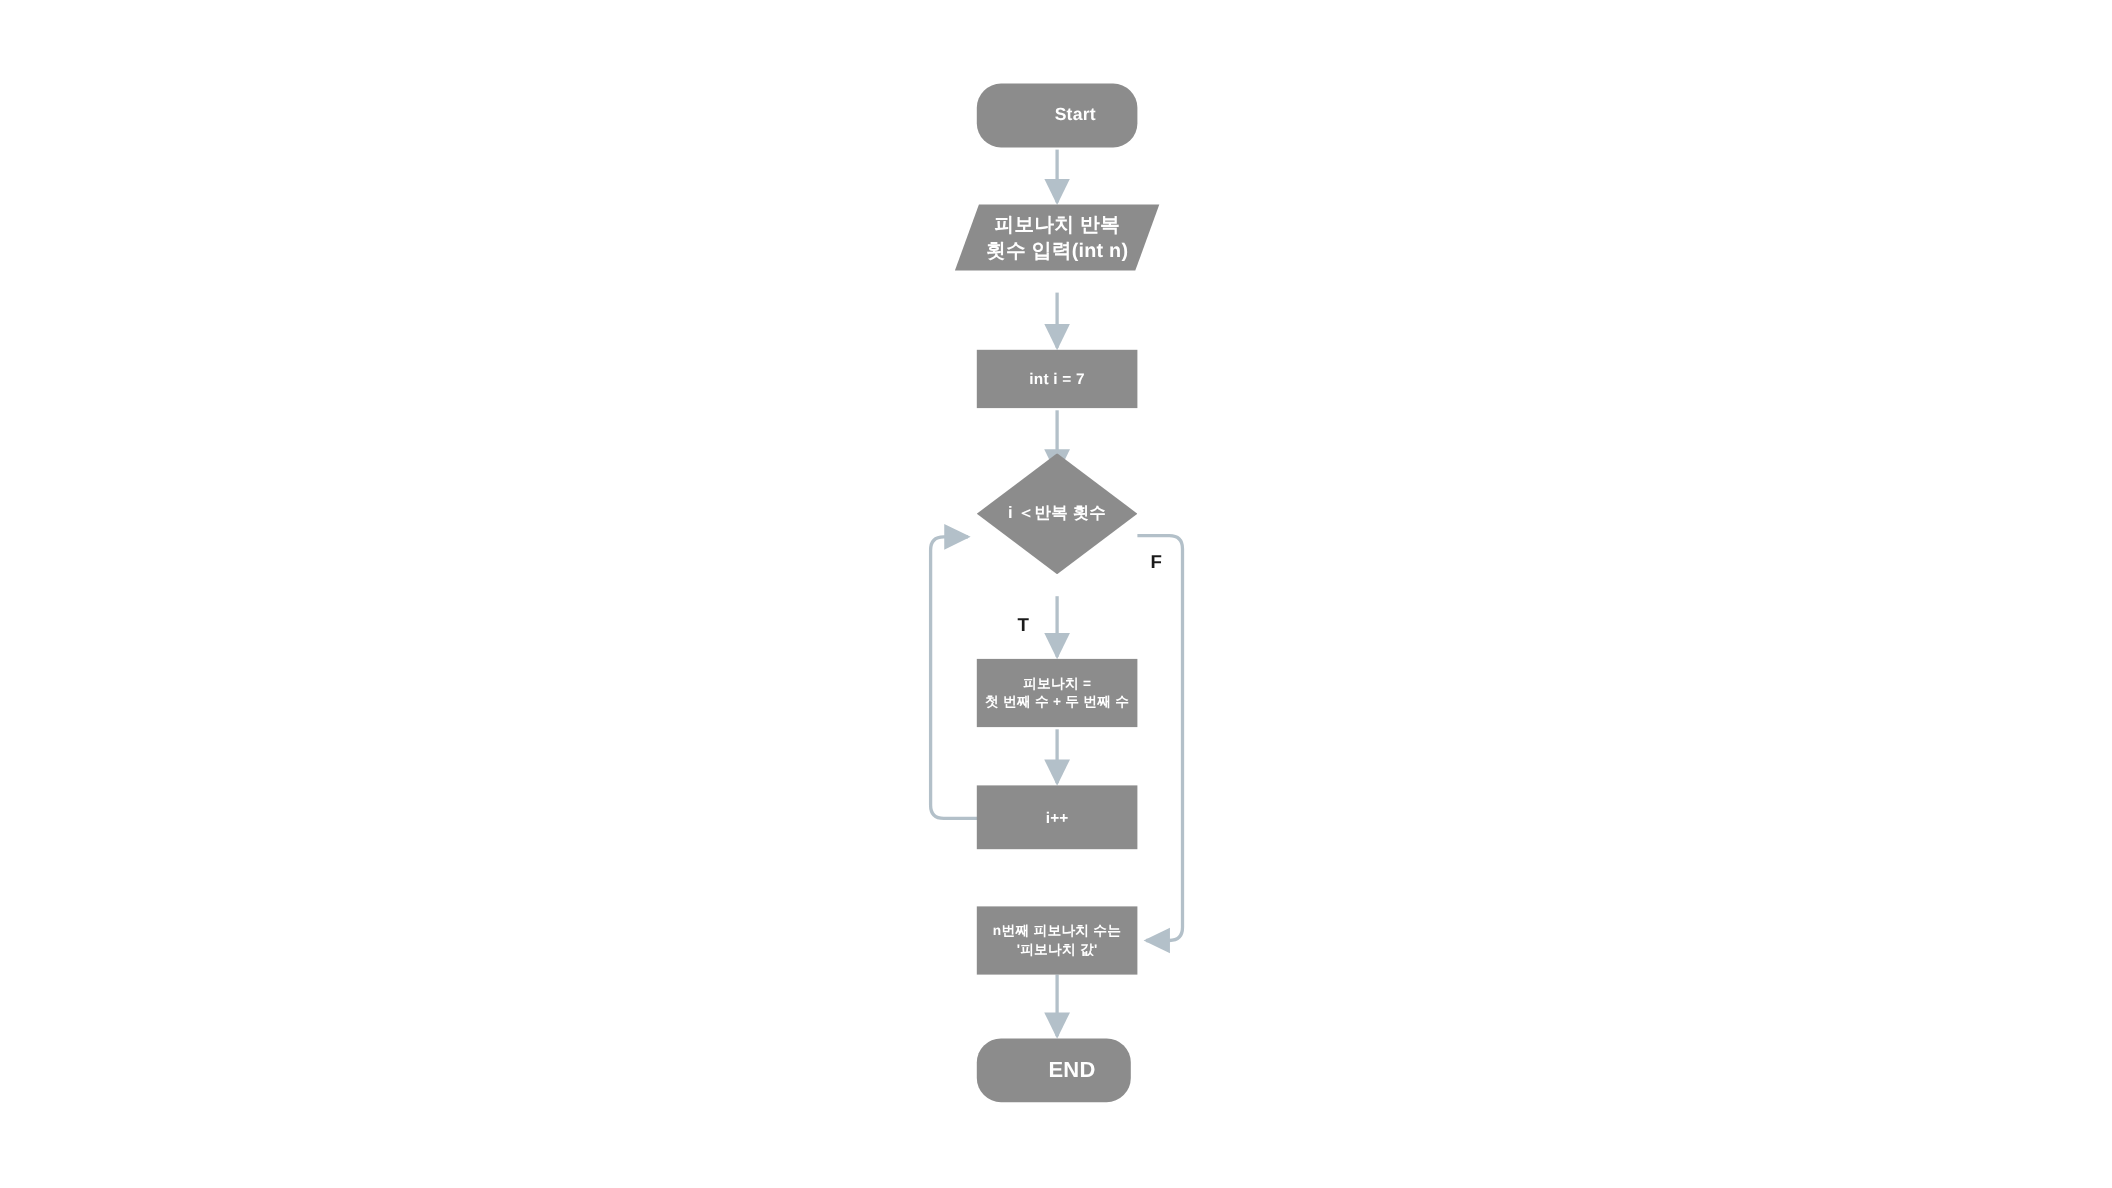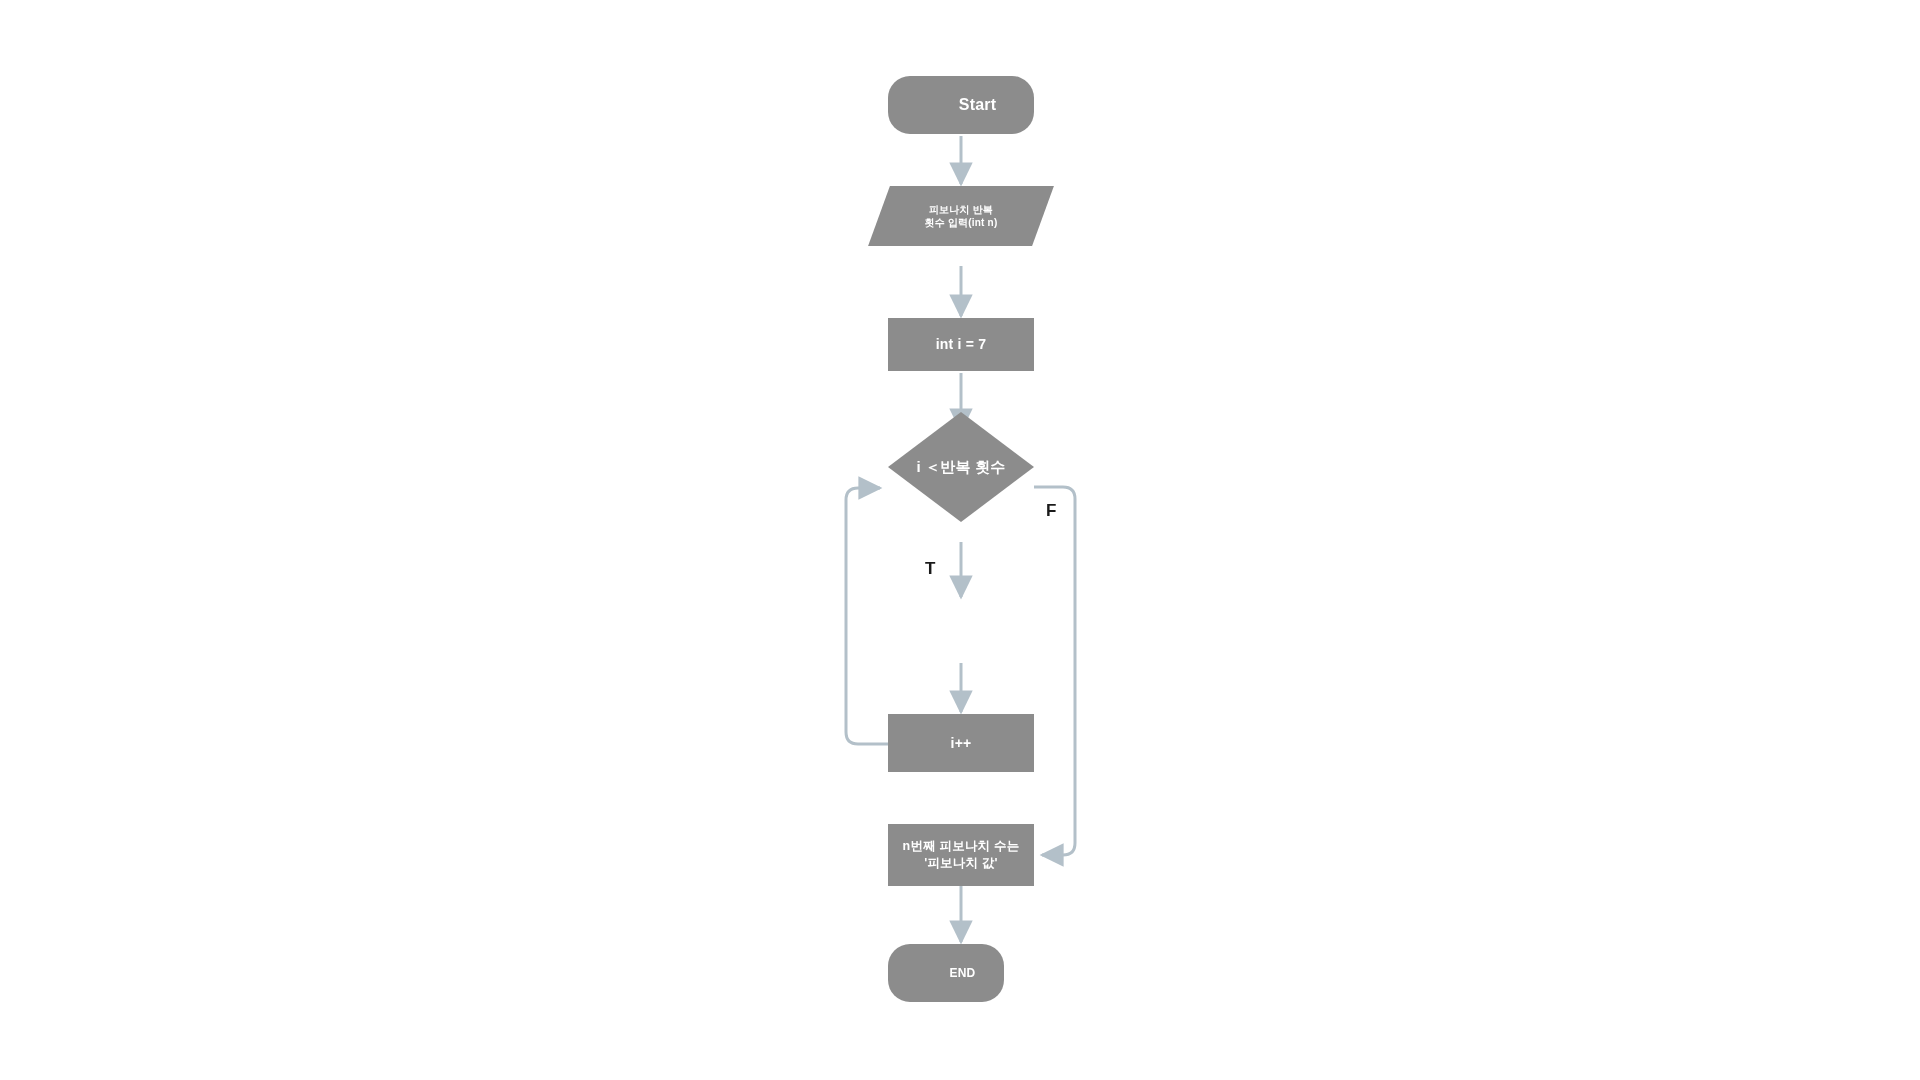--- a/index.html
+++ b/index.html
@@ -110,46 +110,50 @@
 
     <path d="M 1034,487 L 1063,487 Q 1075,487 1075,499 L 1075,843 Q 1075,855 1063,855 L 1042,855" fill="none" stroke="#b3c0c9" stroke-width="3" marker-end="url(#arrow)"></path>
 
     <path d="M 961,886 L 961,942" fill="none" stroke="#b3c0c9" stroke-width="3" marker-end="url(#arrow)"></path>
   </svg>
 
   <div class="node terminator" style="left:888px; top:76px; width:146px; height:58px; font-size:16px;">
     <span class="txt">Start</span>
   </div>
 
-  <div class="node io" style="left:879px; top:186px; width:164px; height:60px; font-size:10px;">
+  <div class="node io" style="left:879px; top:186px; width:164px; height:60px; font-size:18px;">
     <span class="shape"></span>
     <span class="txt">피보나치 반복
 횟수 입력(int n)</span>
   </div>
 
   <div class="node process" style="left:888px; top:318px; width:146px; height:53px; font-size:14px;">
     <span class="txt">int i = 7</span>
   </div>
 
   <div class="node decision" style="left:888px; top:412px; width:146px; height:110px; font-size:15px;">
     <span class="shape"></span>
     <span class="txt">i ＜반복 횟수</span>
   </div>
 
   <div class="branch-label" style="left:925px; top:559px;">T</div>
 
   <div class="branch-label" style="left:1046px; top:501px;">F</div>
 
+  <div class="node process" style="left:888px; top:599px; width:146px; height:62px; font-size:12.5px;">
+    <span class="txt">피보나치 =
+첫 번째 수 + 두 번째 수</span>
+  </div>
 
   <div class="node process" style="left:888px; top:714px; width:146px; height:58px; font-size:14px;">
     <span class="txt">i++</span>
   </div>
 
   <div class="node process" style="left:888px; top:824px; width:146px; height:62px; font-size:12.5px;">
     <span class="txt">n번째 피보나치 수는
 '피보나치 값'</span>
   </div>
 
-  <div class="node terminator" style="left:888px; top:944px; width:116px; height:58px; font-size:12px;">
+  <div class="node terminator" style="left:888px; top:944px; width:140px; height:58px; font-size:20px;">
     <span class="txt">END</span>
   </div>
 
 </div>
 
 </body></html>

